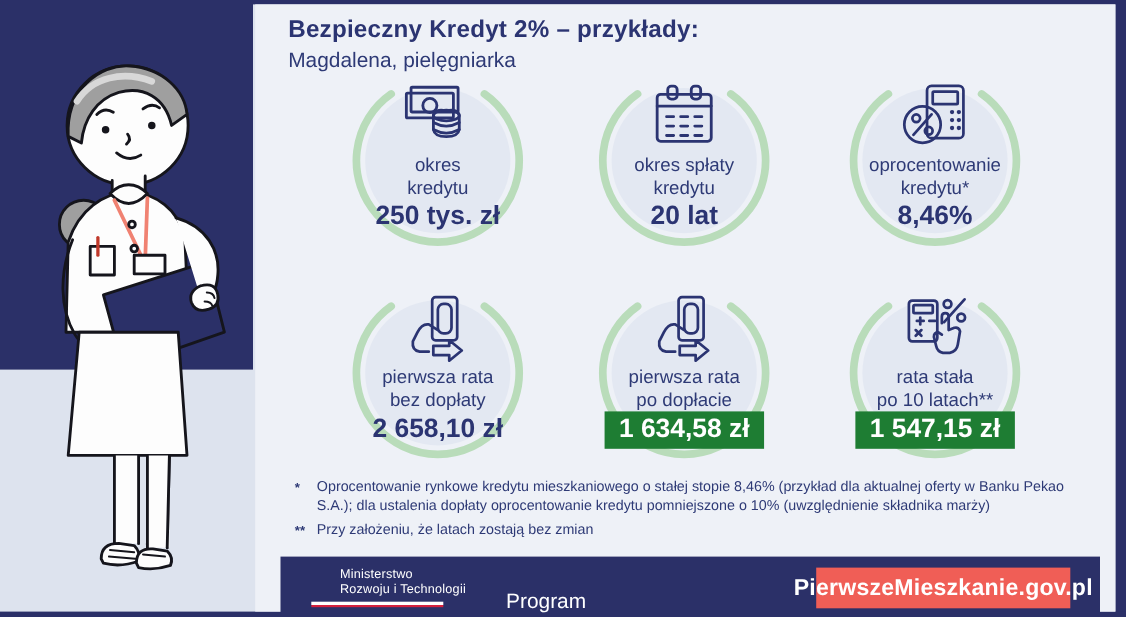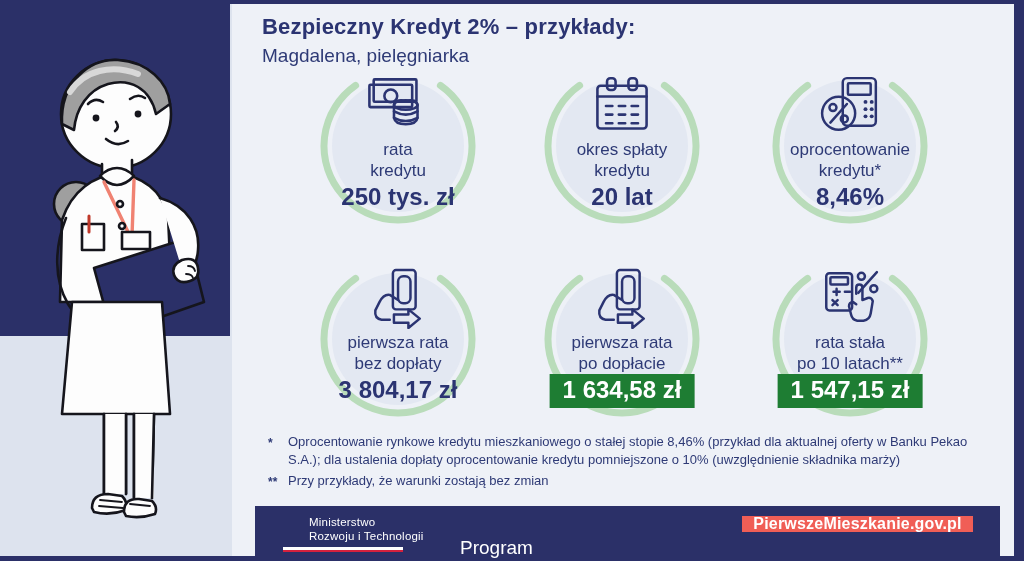--- a/index.html
+++ b/index.html
@@ -55,22 +55,22 @@
   
   .footer { position:absolute; left:255px; top:506px; width:745px; height:55px;
             background:#2b3068; z-index:6; }
   .ministry { position:absolute; left:28px; top:9px; color:#ffffff; }
   .ministry .m1, .ministry .m2 { font-size:11.5px; line-height:14px; letter-spacing:.2px;padding-left:26px; }
   .flag-underline { margin-top:4px; width:120px; height:5px; }
   .flag-underline .w { height:2.5px; background:#ffffff; }
   .flag-underline .r { height:2.5px; background:#d4213d; }
   .program { position:absolute; left:205px; top:6px; color:#ffffff;
              font-size:19px; line-height:23px;margin-top:24px; }
-  .site-badge { position:absolute; left:487px; top:10px; width:231px; height:16px;
-                background:#f05e56; color:#ffffff; font-weight:bold; font-size:16px;
+  .site-badge { position:absolute; left:487px; top:10px; width:231px; height:37px;
+                background:#f05e56; color:#ffffff; font-weight:bold; font-size:21px;
                 display:flex; align-items:center; justify-content:center; letter-spacing:.2px;
                 cursor:pointer; }
 
   svg .ln { fill:none; stroke:#2b3472; stroke-width:2.4; stroke-linecap:round; stroke-linejoin:round; }
   svg .fl { fill:#e3e8f2; }
 </style>
 </head>
 <body>
 
 <div class="border-top"></div>
@@ -150,21 +150,21 @@
     <svg viewBox="0 0 66 58">
       <rect class="ln" x="10" y="5" width="40" height="21" rx="1"></rect>
       <rect class="ln" x="6" y="10" width="40" height="21" rx="1" fill="#eef1f7"></rect>
       <circle class="ln" cx="26" cy="20.5" r="6"></circle>
       <path class="ln" d="M40,25 q10,-2 11,4 l0,12 q-1,6 -11,6 q-10,0 -11,-6 l0,-12 q1,-6 11,-4" fill="#eef1f7"></path>
       <ellipse class="ln" cx="40" cy="29" rx="11" ry="4.5" fill="#eef1f7"></ellipse>
       <path class="ln" d="M29,35 q11,6 22,0 M29,41 q11,6 22,0"></path>
     </svg>
   </div>
   <div class="label">
-    <div>rata</div>
+    <div>okres</div>
     <div>kredytu</div>
   </div>
   <div class="value">250 tys. zł</div>
 </div>
 
 <div class="stat s2">
   <svg class="ring" viewBox="0 0 190 190">
     <circle class="fl" cx="95" cy="95" r="66"></circle>
     <path d="M 137.4 34.4 A 74 74 0 1 1 52.6 34.4" fill="none" stroke="#b9dcba" stroke-width="7" stroke-linecap="round"></path>
   </svg>
@@ -224,21 +224,21 @@
       <rect class="ln" x="27" y="3" width="22" height="38" rx="3"></rect>
       <rect class="ln" x="32" y="9" width="12" height="26" rx="5"></rect>
       <path class="ln" d="M14,34 q4,-8 10,-7 l8,5 M14,34 l-4,8 q-1,8 6,9 l8,0" fill="none"></path>
       <path class="ln" d="M28,46 h14 v-5 l11,9 l-11,9 v-5 h-14 z" fill="#eef1f7"></path>
     </svg>
   </div>
   <div class="label">
     <div>pierwsza rata</div>
     <div>bez dopłaty</div>
   </div>
-  <div class="value">3 804,17 zł</div>
+  <div class="value">2 658,10 zł</div>
 </div>
 
 <div class="stat s5">
   <svg class="ring" viewBox="0 0 190 190">
     <circle class="fl" cx="95" cy="95" r="66"></circle>
     <path d="M 137.4 34.4 A 74 74 0 1 1 52.6 34.4" fill="none" stroke="#b9dcba" stroke-width="7" stroke-linecap="round"></path>
   </svg>
   <div class="icon">
     <svg viewBox="0 0 64 60">
       <rect class="ln" x="27" y="3" width="22" height="38" rx="3"></rect>
@@ -277,21 +277,21 @@
   <div class="value-badge">1 547,15 zł</div>
 </div>
 
 <div class="footnotes">
   <div class="footnote">
     <div class="marker">*</div>
     <div class="txt">Oprocentowanie rynkowe kredytu mieszkaniowego o stałej stopie 8,46% (przykład dla aktualnej oferty w Banku Pekao S.A.); dla ustalenia dopłaty oprocentowanie kredytu pomniejszone o 10% (uwzględnienie składnika marży)</div>
   </div>
   <div class="footnote">
     <div class="marker">**</div>
-    <div class="txt">Przy przykłady, że warunki zostają bez zmian</div>
+    <div class="txt">Przy założeniu, że latach zostają bez zmian</div>
   </div>
 </div>
 
 <div class="footer">
   <div class="ministry">
     <div class="m1">Ministerstwo</div>
     <div class="m2">Rozwoju i Technologii</div>
     <div class="flag-underline">
       <div class="w"></div>
         <div class="r"></div>

